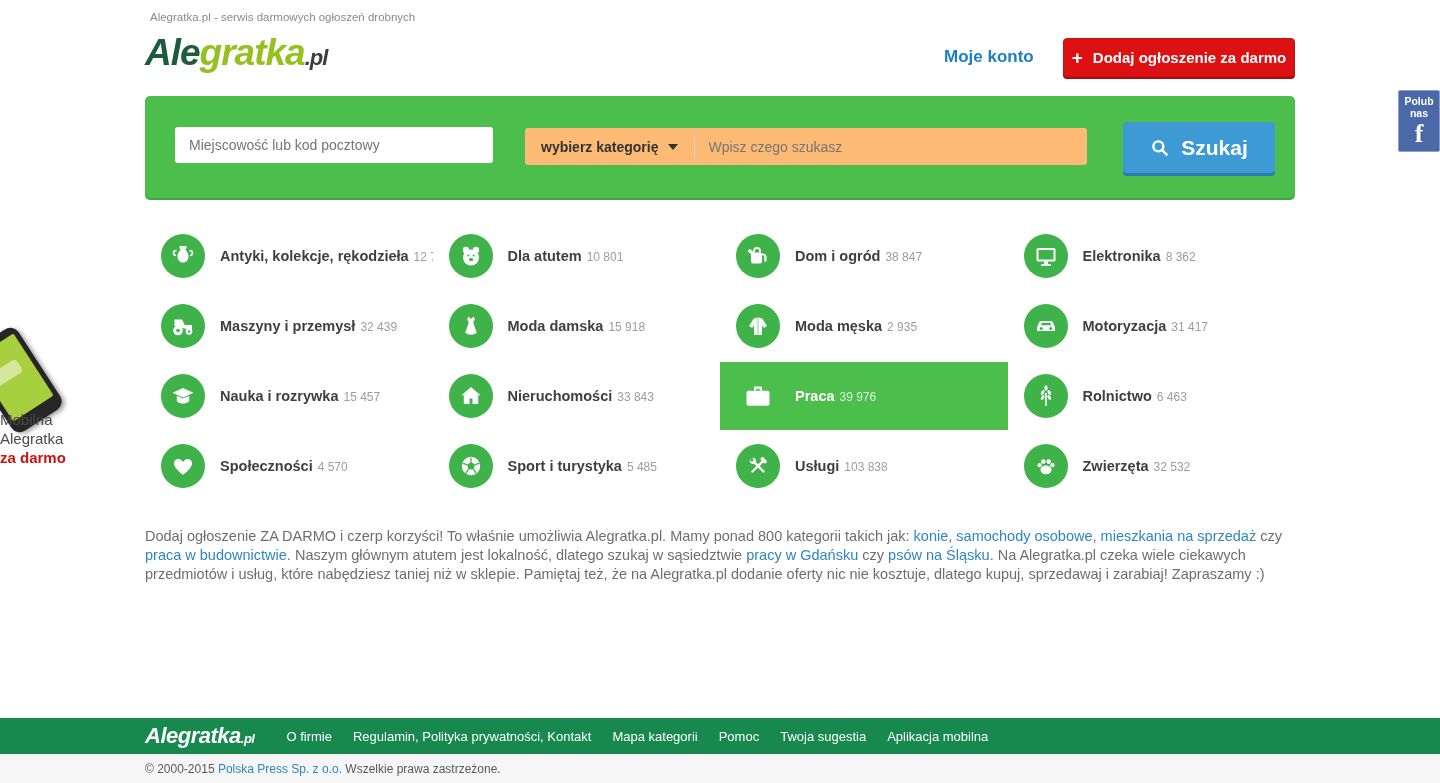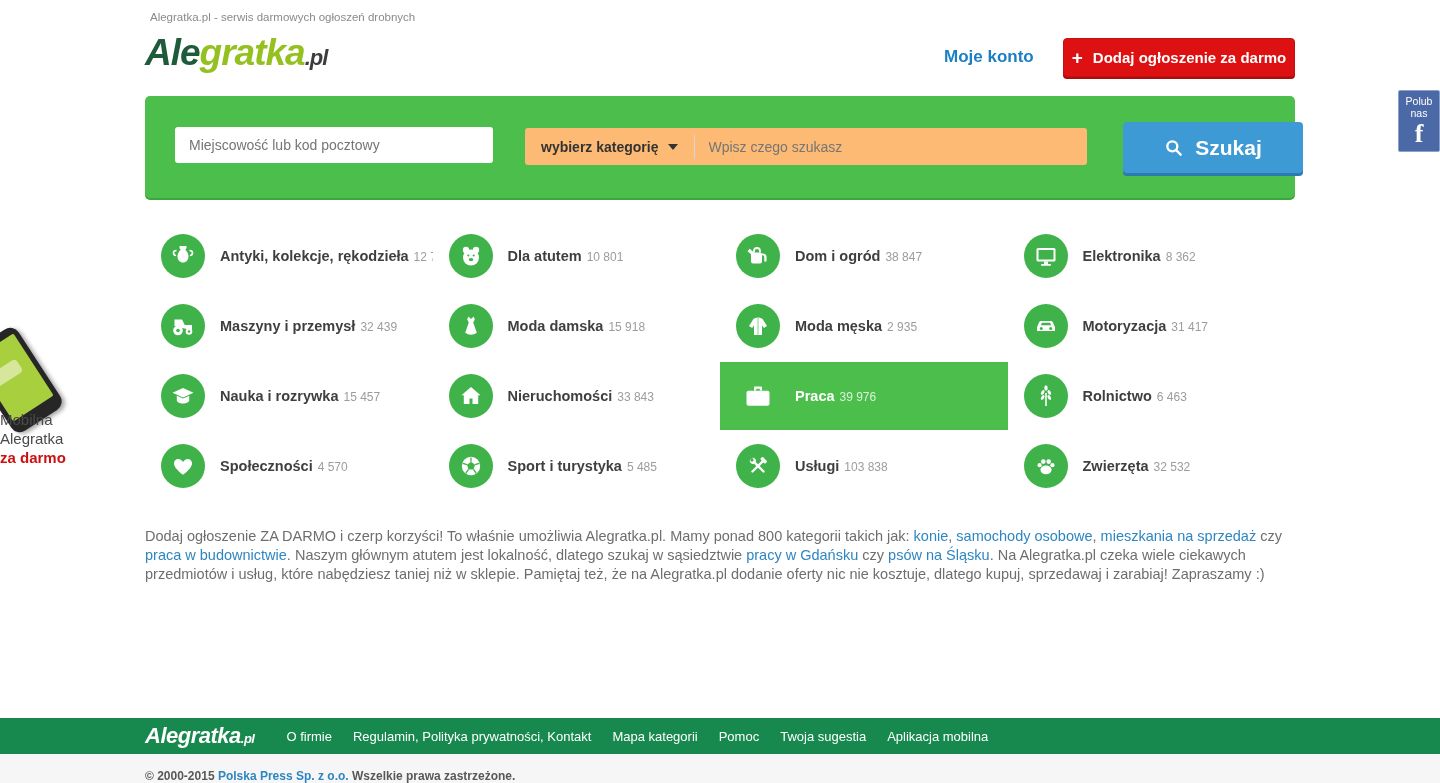--- a/index.html
+++ b/index.html
@@ -20,41 +20,41 @@
   .add-btn{position:absolute;left:1063px;top:38px;width:232px;height:39px;
         background:#dd1111;border:1px solid #c51010;border-radius:4px;
         box-shadow:0 2px 0 #a90d0d;color:#fff;display:flex;align-items:center;
         justify-content:center;gap:10px;font-size:15px;font-weight:bold;cursor:pointer;box-sizing:border-box;}
   .add-btn .plus{font-size:19px;font-weight:bold;line-height:1;}
 
   
   .fb-badge{position:absolute;left:1398px;top:90px;width:42px;height:62px;
         background:#4b69a6;border:1px solid #8ba0cb;border-radius:2px;color:#fff;
         text-align:center;cursor:pointer;box-sizing:border-box;}
-  .fb-badge .l{font-size:10.5px;font-weight:normal;line-height:12px;}
+  .fb-badge .l{font-size:10.5px;font-weight:bold;line-height:12px;}
   .fb-badge .l:first-child{margin-top:4px;}
   .fb-badge .f{font-size:26px;font-weight:bold;line-height:26px;margin-top:2px;
         font-family:"Liberation Serif",serif;}
 
   
   .search-panel{position:absolute;left:145px;top:96px;width:1150px;height:102px;
         background:#4cbe4c;border-radius:5px;box-shadow:0 2px 0 #3da53d;}
   .loc-input{position:absolute;left:30px;top:31px;width:318px;height:36px;
         border:none;border-radius:3px;padding:0 14px;font-size:14px;color:#444;
         font-family:"Liberation Sans",sans-serif;box-sizing:border-box;outline:none;}
   .combo{position:absolute;left:380px;top:32px;width:562px;height:37px;background:#fdba74;
         border-radius:3px;display:flex;align-items:center;}
   .combo .dd{display:flex;align-items:center;gap:9px;padding:0 16px;height:100%;
         font-size:14px;font-weight:bold;color:#333;cursor:pointer;white-space:nowrap;}
   .combo .arrow{width:0;height:0;border-left:5px solid transparent;
         border-right:5px solid transparent;border-top:6px solid #333;}
   .combo .sep{width:1px;height:24px;background:#d7d7d7;}
   .combo input{flex:1;border:none;outline:none;padding:0 14px;font-size:14px;color:#444;
         font-family:"Liberation Sans",sans-serif;background:transparent;}
-  .search-btn{position:absolute;left:978px;top:26px;width:180px;height:51px;
+  .search-btn{position:absolute;left:978px;top:26px;width:152px;height:51px;
         background:#3e9ad4;border:none;border-radius:4px;box-shadow:0 3px 0 #2c7bb0;
         color:#fff;font-size:21px;font-weight:bold;display:flex;align-items:center;
         justify-content:center;gap:11px;cursor:pointer;font-family:"Liberation Sans",sans-serif;}
 
   
   .phone{position:absolute;left:-14px;top:332px;width:58px;height:96px;background:#262626;
         border-radius:10px;transform:rotate(-33deg);box-shadow:2px 3px 4px rgba(0,0,0,.35);}
   .phone .screen{position:absolute;left:5px;top:8px;right:5px;bottom:14px;
         background:#a8cf3d;border-radius:2px;}
   .phone .bubble{position:absolute;left:6px;top:22px;width:30px;height:15px;
@@ -87,21 +87,21 @@
   
   .footer-bar{position:absolute;left:0;top:718px;width:1440px;height:36px;background:#17894e;
         display:flex;align-items:center;}
   .footer-logo{margin-left:145px;color:#fff;font-style:italic;font-weight:800;
         font-size:22px;letter-spacing:-0.5px;cursor:pointer;}
   .footer-logo .suf{font-size:13px;}
   .footer-links{display:flex;margin-left:32px;gap:21px;}
   .footer-links span{color:#fff;font-size:13px;cursor:pointer;}
 
   .legal{position:absolute;left:0;top:754px;width:1440px;height:29px;background:#f6f6f6;
-        display:flex;align-items:flex-end;font-size:12px;color:#585858;font-weight:bold;}
+        display:flex;align-items:center;font-size:12px;color:#585858;}
   .legal .inner{margin-left:145px;}
   .legal .lnk{color:#2e86c1;cursor:pointer;}
 </style>
 </head>
 <body>
 
 <div class="page">
 
   <div class="tagline">Alegratka.pl - serwis darmowych ogłoszeń drobnych</div>
 

